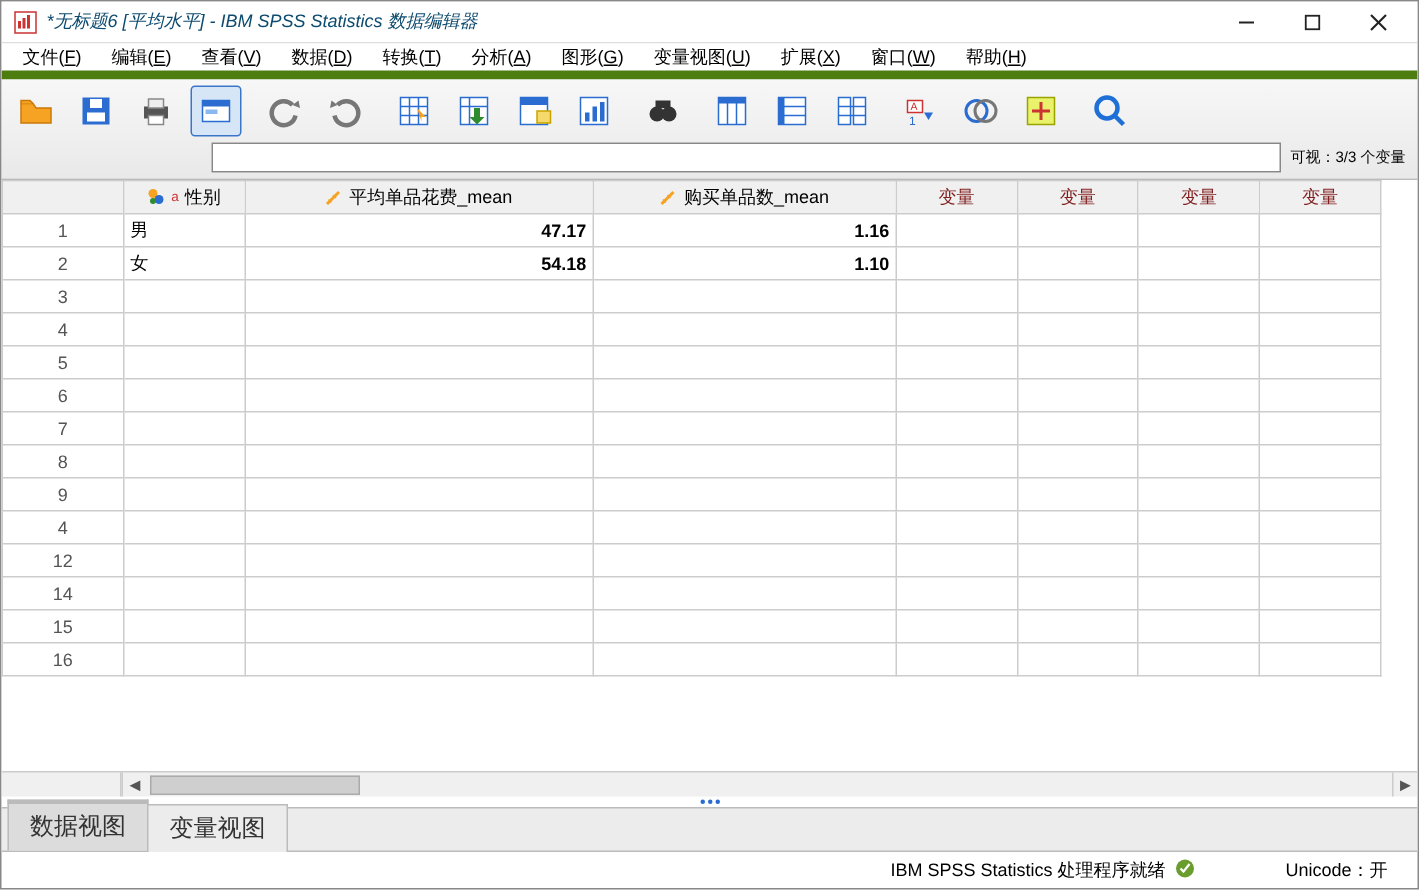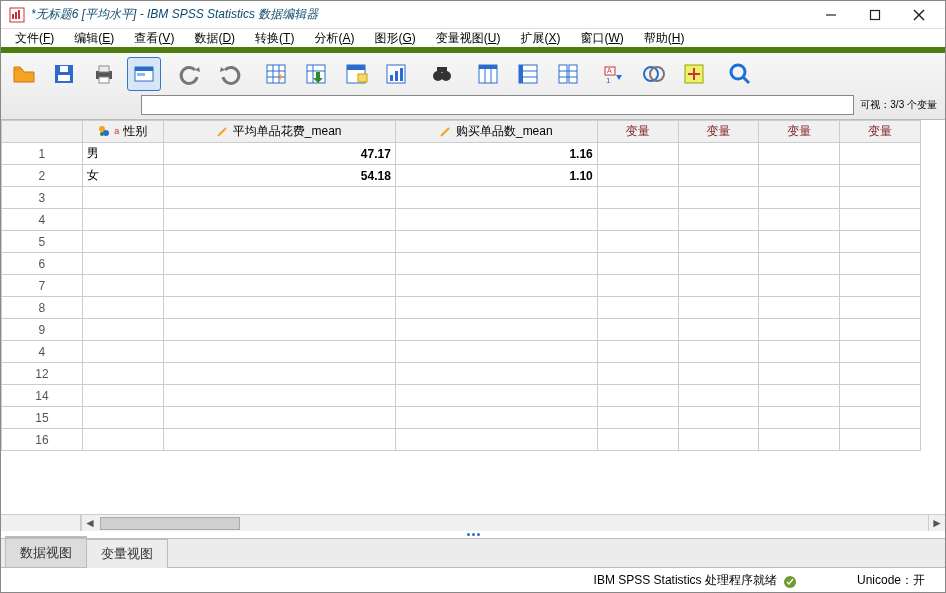--- a/index.html
+++ b/index.html
@@ -124,21 +124,21 @@
     height:30px;
     background:#ececec;
     display:flex;
     align-items:flex-end;
     border-top:1px solid #bbb;
     border-bottom:1px solid #bbb;
     padding-left:4px;
   }
   .view-tab {
     padding:5px 14px 5px 14px;
-    font-size:13px;
+    font-size:16px;
     border:1px solid #bbb;
     border-bottom:none;
     margin-right:-1px;
     background:#ececec;
     color:#333;
     position:relative;
     bottom:-1px;
   }
   .view-tab.active {
     background:#dcdcdc;
@@ -149,21 +149,21 @@
   
   .statusbar {
     height:24px;
     display:flex;
     align-items:center;
     justify-content:flex-end;
     padding:0 20px;
     font-size:12px;
     gap:60px;
   }
-  .status-ready { display:flex; align-items:flex-end; gap:6px; color:#000; }
+  .status-ready { display:flex; align-items:flex-start; gap:6px; color:#000; }
   .grid-body-wrap { flex:1; overflow:hidden; position:relative; }
   .dots { display:flex; gap:2px; justify-content:center; padding:2px 0;}
   .dots span { width:3px; height:3px; background:#2b6cd1; border-radius:50%; }
 </style>
 </head>
 <body>
 
 <div class="titlebar">
   <svg class="app-icon" viewBox="0 0 16 16">
     <rect x="1" y="1" width="14" height="14" fill="#fff" stroke="#c33"></rect>

